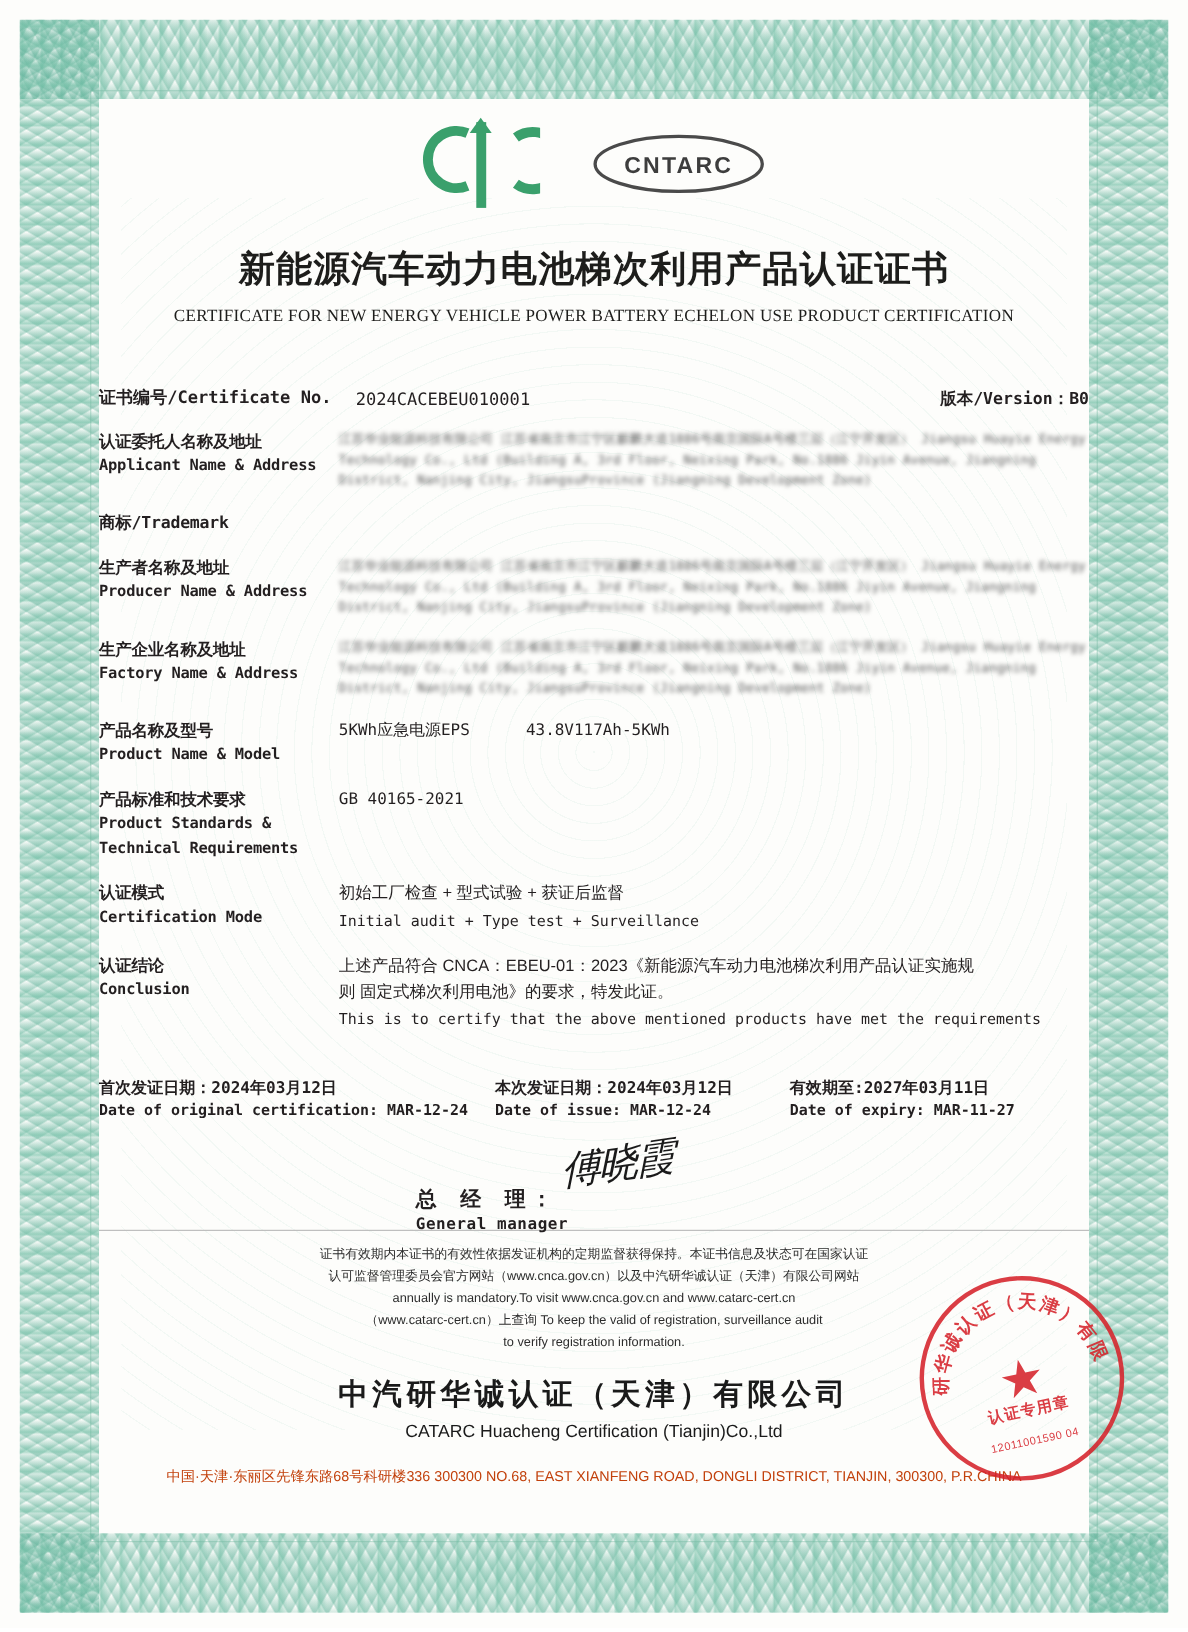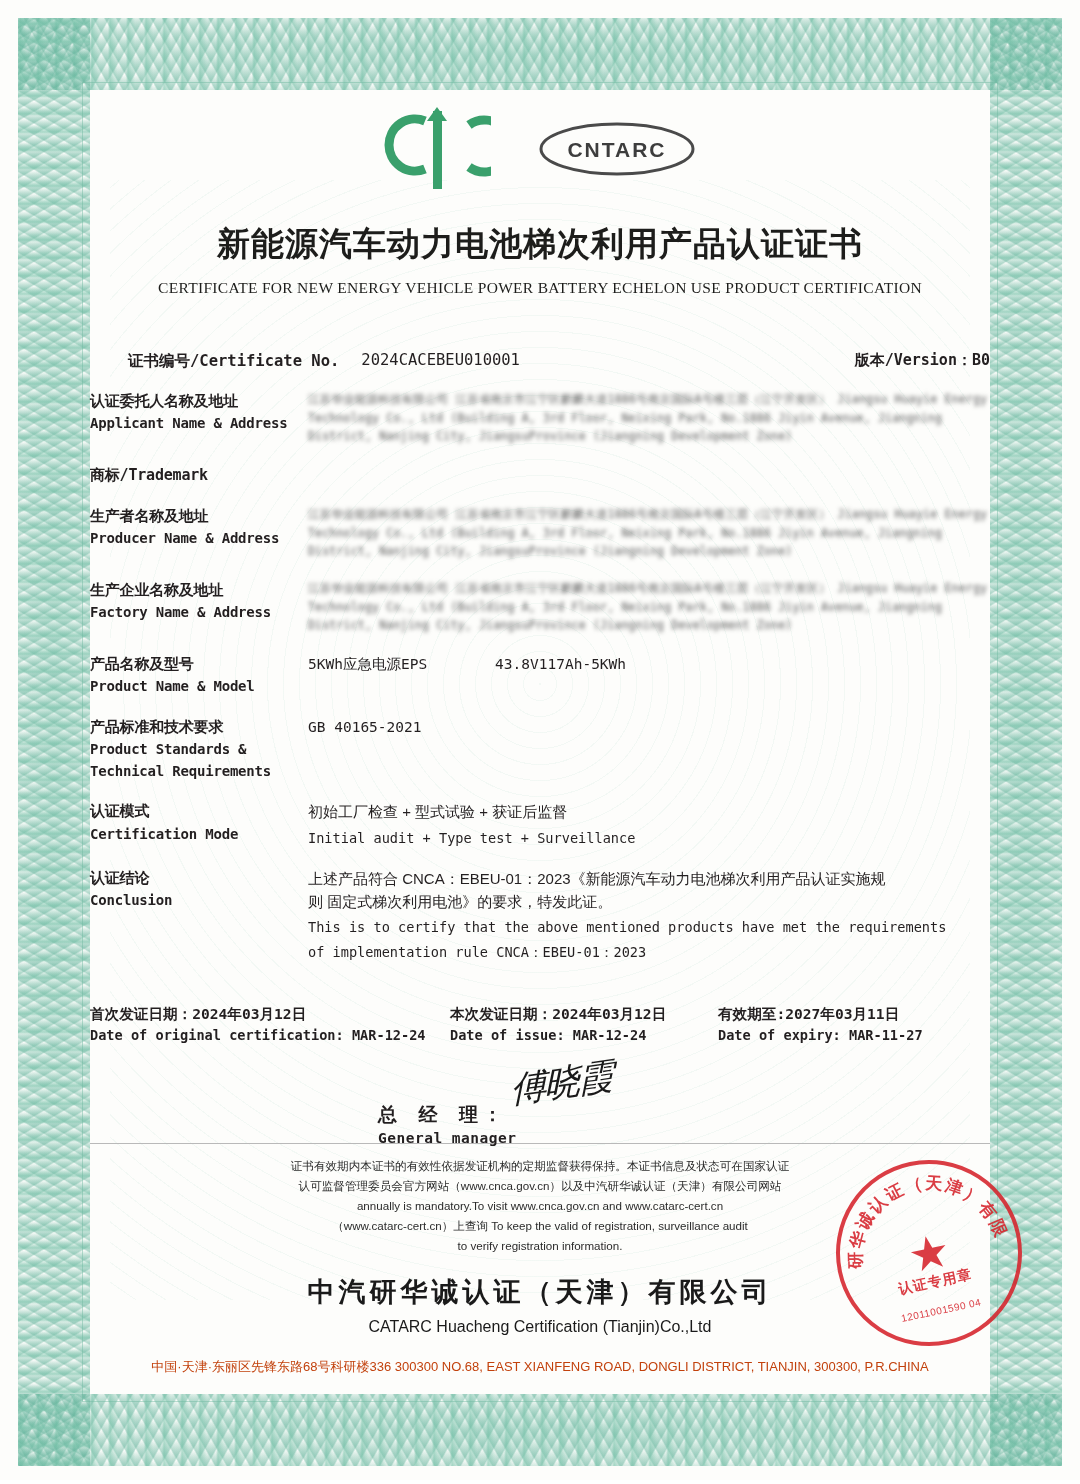--- a/index.html
+++ b/index.html
@@ -129,24 +129,23 @@
     text-align: center;
     font-family: "Liberation Serif", serif;
     font-size: 15.5px;
     letter-spacing: 0.3px;
     color: #1d1d1b;
     margin-top: 12px;
   }
 
   .certno-row {
     display: flex;
-    align-items: flex-start;
+    align-items: flex-end;
     margin-top: 54px;
     font-family: "DejaVu Sans Mono", monospace;
-    padding-left: 38px;
   }
   .certno-label {
     font-size: 15.5px;
     font-weight: bold;
     letter-spacing: 0px;
   }
   .certno-value {
     font-size: 15.5px;
     margin-left: 22px;
   }
@@ -182,21 +181,21 @@
   .blurred {
     color: #5a5a5a;
     filter: blur(2.1px);
     font-size: 11.5px;
     line-height: 1.62;
     letter-spacing: 0.2px;
     user-select: none;
   }
   .blurred .cnline { font-size: 11.5px; }
 
-  .pn-row { display: flex; gap: 68px; }
+  .pn-row { display: flex; gap: 51px; }
 
   .conclusion-cn {
     font-size: 15px;
     line-height: 1.55;
     font-family: "Liberation Sans", sans-serif;
   }
   .conclusion-en {
     font-family: "DejaVu Sans Mono", monospace;
     font-size: 13.6px;
     line-height: 1.62;
@@ -454,21 +453,20 @@
 
     <div class="field">
       <div class="field-label">
         <span class="cn">认证结论</span>
         <span class="en">Conclusion</span>
       </div>
       <div class="field-value">
         <div class="conclusion-cn">上述产品符合 CNCA：EBEU-01：2023《新能源汽车动力电池梯次利用产品认证实施规</div>
         <div class="conclusion-cn">则 固定式梯次利用电池》的要求，特发此证。</div>
         <div class="conclusion-en">This is to certify that the above mentioned products have met the requirements</div>
-        <div class="conclusion-en">of implementation rule CNCA：EBEU-01：2023</div>
       </div>
     </div>
 
     <div class="dates">
       <div class="date-col c1">
         <div class="date-cn">首次发证日期：2024年03月12日</div>
         <div class="date-en">Date of original certification: MAR-12-24</div>
       </div>
       <div class="date-col c2">
         <div class="date-cn">本次发证日期：2024年03月12日</div>

